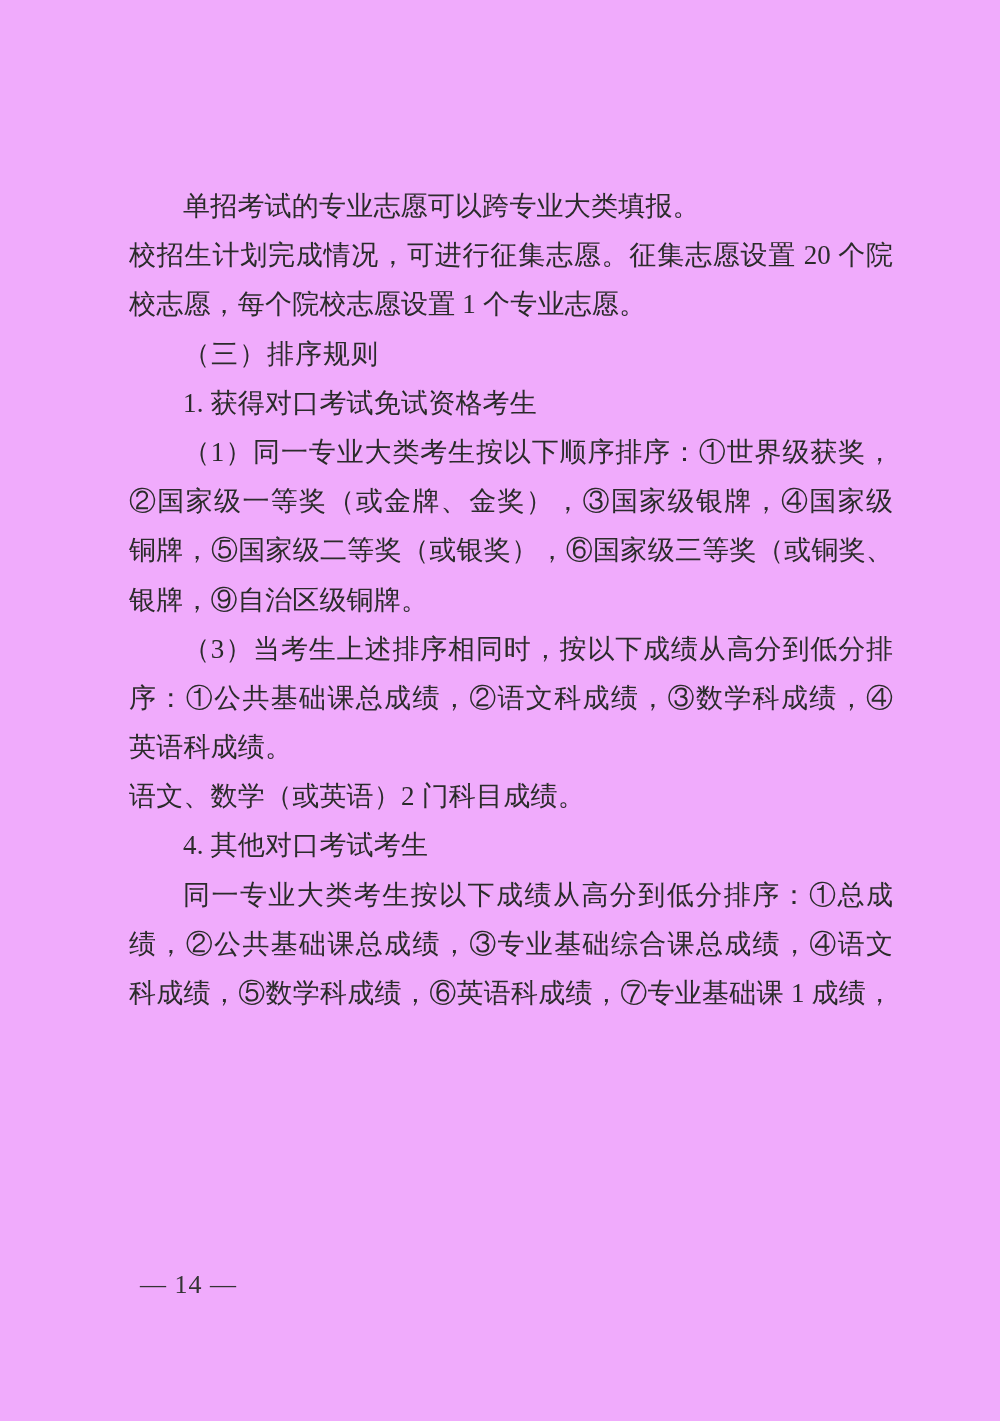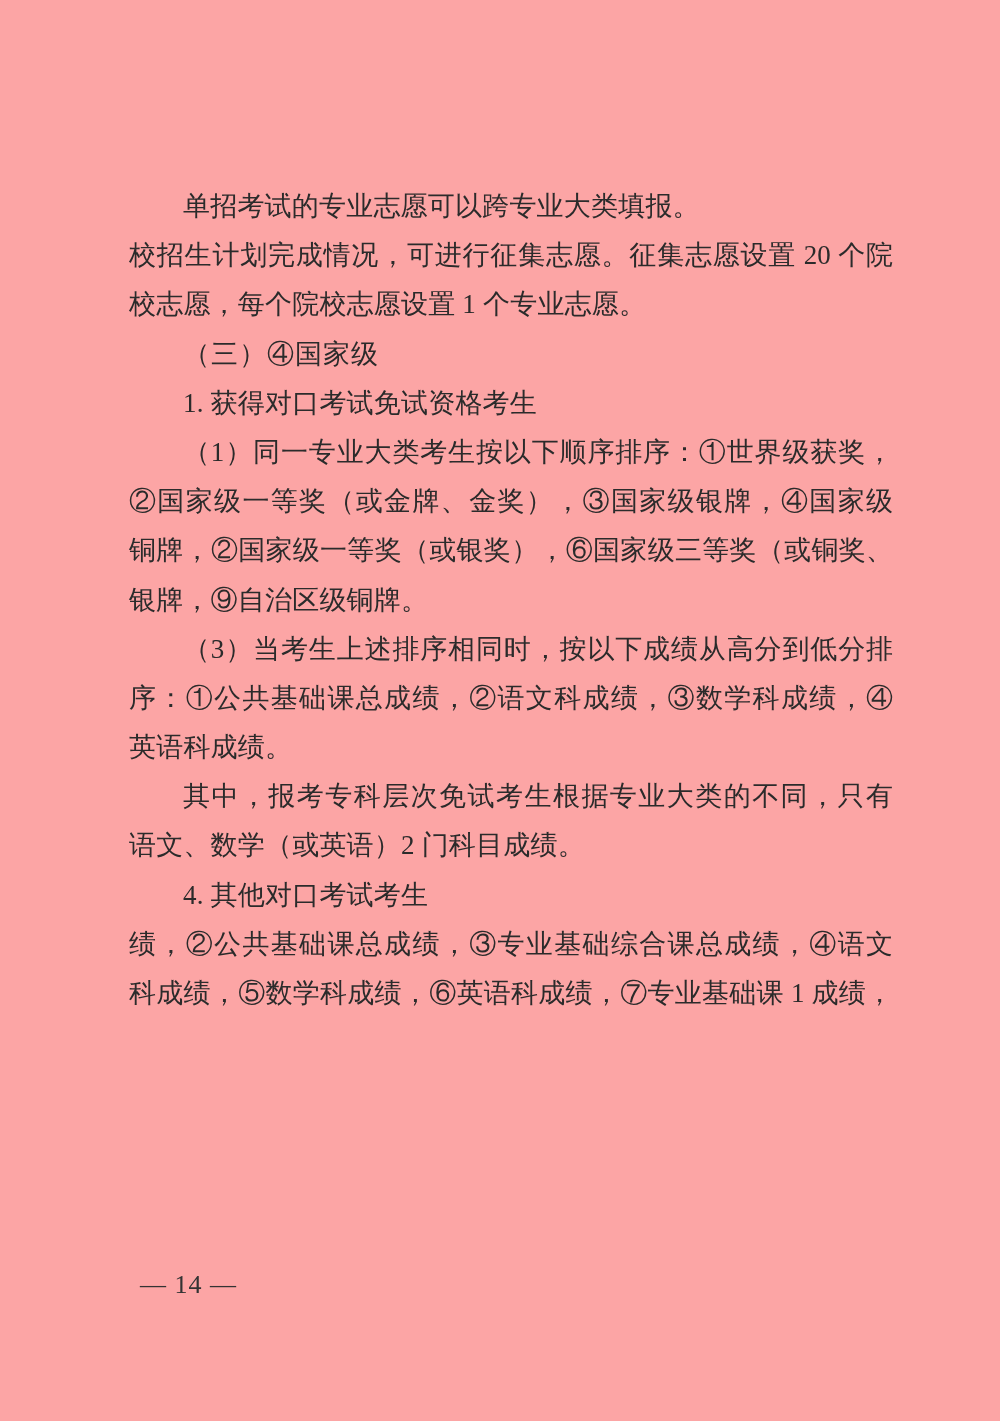--- a/index.html
+++ b/index.html
@@ -10,21 +10,21 @@
     overflow: hidden;
   }
   body {
     position: relative;
     font-family: "Liberation Serif", "DejaVu Serif", serif;
     color: #2b2b2b;
   }
   .doc-page {
     position: absolute;
     inset: 0;
-    background: #fca5a5;
+    background: #f0abfc;
   }
   .doc-body {
     position: absolute;
     left: 129px;
     top: 182px;
     width: 764px;
   }
   .line {
     font-size: 27px;
     line-height: 49.2px;
@@ -59,30 +59,30 @@
   }
 </style>
 </head>
 <body>
 
 <div class="doc-page">
   <div class="doc-body">
     <div class="line indent">单招考试的专业志愿可以跨专业大类填报。</div>
     <div class="line full">校招生计划完成情况，可进行征集志愿。征集志愿设置 20 个院</div>
     <div class="line">校志愿，每个院校志愿设置 1 个专业志愿。</div>
-    <div class="line indent heading">（三）④国家级</div>
+    <div class="line indent heading">（三）排序规则</div>
     <div class="line indent">1. 获得对口考试免试资格考生</div>
     <div class="line indent full">（1）同一专业大类考生按以下顺序排序：①世界级获奖，</div>
     <div class="line full">②国家级一等奖（或金牌、金奖），③国家级银牌，④国家级</div>
-    <div class="line full">铜牌，②国家级一等奖（或银奖），⑥国家级三等奖（或铜奖、</div>
+    <div class="line full">铜牌，⑤国家级二等奖（或银奖），⑥国家级三等奖（或铜奖、</div>
     <div class="line">银牌，⑨自治区级铜牌。</div>
     <div class="line indent full">（3）当考生上述排序相同时，按以下成绩从高分到低分排</div>
     <div class="line full">序：①公共基础课总成绩，②语文科成绩，③数学科成绩，④</div>
     <div class="line">英语科成绩。</div>
-    <div class="line indent full">其中，报考专科层次免试考生根据专业大类的不同，只有</div>
     <div class="line">语文、数学（或英语）2 门科目成绩。</div>
     <div class="line indent">4. 其他对口考试考生</div>
+    <div class="line indent full">同一专业大类考生按以下成绩从高分到低分排序：①总成</div>
     <div class="line full">绩，②公共基础课总成绩，③专业基础综合课总成绩，④语文</div>
     <div class="line full">科成绩，⑤数学科成绩，⑥英语科成绩，⑦专业基础课 1 成绩，</div>
   </div>
 
   <div class="page-footer">— 14 —</div>
 </div>
 
 </body></html>

